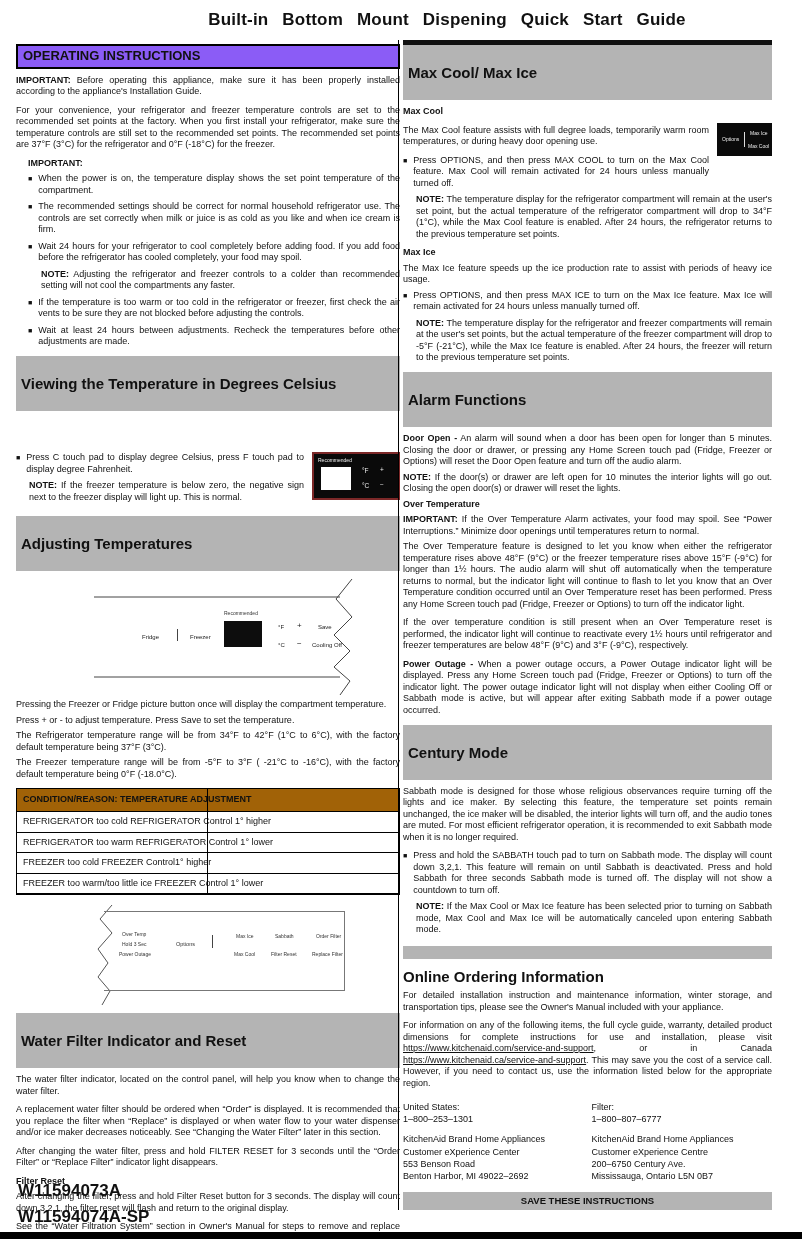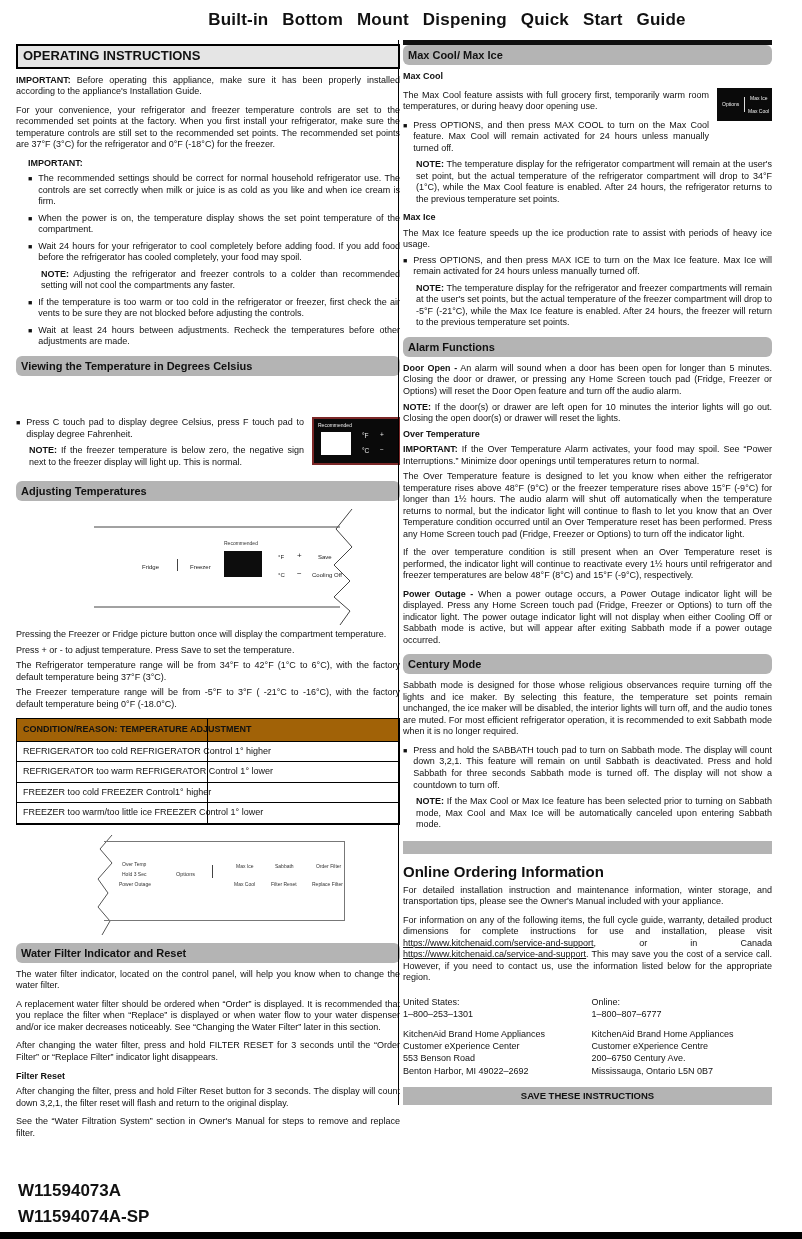--- a/index.html
+++ b/index.html
@@ -3,24 +3,24 @@
 <meta charset="utf-8">
 <style>
   html,body{margin:0;padding:0;background:#e8e8e8;}
   .page{position:relative;width:802px;height:1239px;background:#ffffff;margin:0 auto;
         font-family:"Liberation Sans", sans-serif;color:#111;overflow:hidden;}
   .doc-title{position:absolute;top:10px;left:0;width:100%;text-align:center;
              font-size:17px;font-weight:bold;word-spacing:9px;letter-spacing:.2px;padding-left:46px;}
   .col{position:absolute;font-size:9px;line-height:1.28;text-align:justify;}
   .col-left{left:16px;top:44px;width:384px;}
   .col-right{left:398px;top:40px;width:374px;border-left:1px solid #000;padding-left:4px;box-sizing:border-box;}
-  .hdr-main{background:#e5e5e5;border:2px solid #000;font-weight:bold;font-size:13px;
+  .hdr-main{background:#8b5cf6;border:2px solid #000;font-weight:bold;font-size:13px;
             padding:2px 5px;text-align:left;margin-bottom:6px;}
-  .hdr-sub{background:#b4b4b4;font-weight:bold;font-size:11px;padding:3px 5px;
-           text-align:left;margin:8px 0 6px;border-radius:6px;}
+  .hdr-sub{background:#b4b4b4;font-weight:bold;font-size:15px;padding:18px 5px;
+           text-align:left;margin:8px 0 6px;}
   .hdr-black{background:#111;height:5px;margin:0 0 0;}
   .hdr-empty{background:#b4b4b4;height:13px;margin:10px 0 8px;}
   p{margin:4px 0 7px;}
   .tight{margin-bottom:4px;}
   b.lead{font-weight:bold;}
   .indent{margin-left:12px;}
   .bullet{display:flex;margin:0 0 5px;justify-content:center;}
   .bullet .sq{flex:0 0 auto;font-size:7px;line-height:11px;margin-right:6px;}
   .bullet .bt{flex:1 1 auto;text-align:justify;}
   .note{margin:2px 0 5px 13px;text-align:justify;}
@@ -75,25 +75,25 @@
 
     <p><b class="lead">IMPORTANT:</b> <span>Before operating this appliance, make sure it has been properly installed according to the appliance's  Installation  Guide.</span></p>
 
     <p>For your convenience, your refrigerator and freezer temperature controls are set to the recommended set points at the factory. When you first install your refrigerator, make sure the temperature controls are still set to the recommended set points. The recommended set points are 37°F (3°C) for the refrigerator and 0°F (-18°C) for the freezer.</p>
 
     <div class="indent">
       <p class="tight"><b class="lead">IMPORTANT:</b></p>
 
       <div class="bullet">
           <span class="sq">■</span>
+          <span class="bt">When the power is on, the temperature display shows the set point temperature of the compartment.</span>
+        </div>
+      <div class="bullet">
+          <span class="sq">■</span>
           <span class="bt">The recommended settings should be correct for normal household refrigerator use. The controls are set correctly when milk or juice is as cold as you like and when ice cream is firm.</span>
-        </div>
-      <div class="bullet">
-          <span class="sq">■</span>
-          <span class="bt">When the power is on, the temperature display shows the set point temperature of the compartment.</span>
         </div>
       <div class="bullet">
           <span class="sq">■</span>
           <span class="bt">Wait 24 hours for your refrigerator to cool completely before adding food. If you add food before the refrigerator has cooled completely, your food may spoil.</span>
         </div>
       <div class="note"><b class="lead">NOTE:</b> <span>Adjusting the refrigerator and freezer controls to a colder than recommended setting will not cool the compartments any faster.</span></div>
       <div class="bullet">
           <span class="sq">■</span>
           <span class="bt">If the temperature is too warm or too cold in the refrigerator or freezer, first check the air vents to be sure they are not blocked before adjusting the controls.</span>
         </div>
@@ -189,21 +189,21 @@
     <div class="hdr-sub" style="margin-top:0;">Max Cool/ Max Ice</div>
 
     <div class="subhead">Max Cool</div>
     <div style="overflow:hidden;">
       <div class="panel2">
         <span class="plabel" style="left:5px;top:14px;">Options</span>
         <div class="pv" style="left:27px;top:9px;height:15px;"></div>
         <span class="plabel" style="left:33px;top:8px;">Max Ice</span>
         <span class="plabel" style="left:31px;top:21px;">Max Cool</span>
       </div>
-      <p>The Max Cool feature assists with full grocery first, temporarily warm room temperatures, or during heavy door opening use.</p>
+      <p>The Max Cool feature assists with full degree loads, temporarily warm room temperatures, or during heavy door opening use.</p>
       <div class="bullet">
           <span class="sq">■</span>
           <span class="bt">Press OPTIONS, and then press MAX COOL to turn on the Max Cool feature. Max Cool will remain activated for 24 hours unless manually turned off.</span>
         </div>
       <div class="note"><b class="lead">NOTE:</b> <span>The temperature display for the refrigerator compartment will remain at the user's set point, but the actual temperature of the refrigerator compartment will drop to 34°F (1°C), while the Max Cool feature is enabled. After 24 hours, the refrigerator returns to the previous temperature set points.</span></div>
     </div>
 
     <div class="subhead">Max Ice</div>
     <p class="tight">The Max Ice feature speeds up the ice production rate to assist with periods of heavy ice usage.</p>
     <div class="bullet">
@@ -211,21 +211,21 @@
         <span class="bt">Press OPTIONS, and then press MAX ICE to turn on the Max Ice feature. Max Ice will remain activated for 24 hours unless manually turned off.</span>
       </div>
     <div class="note"><b class="lead">NOTE:</b> <span>The temperature display for the refrigerator and freezer compartments will remain at the user's set points, but the actual temperature of the freezer compartment will drop to -5°F (-21°C), while the Max Ice feature is enabled. After 24 hours, the freezer will return to the previous temperature set points.</span></div>
 
     <div class="hdr-sub">Alarm Functions</div>
     <p class="tight"><b class="lead">Door Open -</b> <span>An alarm will sound when a door has been open for longer than 5 minutes. Closing the door or drawer, or pressing any Home Screen touch pad (Fridge, Freezer or Options) will reset the Door Open feature and turn off the audio alarm.</span></p>
     <p class="tight"><b class="lead">NOTE:</b> <span>If the door(s) or drawer are left open for 10 minutes the interior lights will go out. Closing the open door(s) or drawer will reset the lights.</span></p>
     <div class="subhead">Over Temperature</div>
     <p class="tight"><b class="lead">IMPORTANT:</b> <span>If the Over Temperature Alarm activates, your food may spoil. See “Power Interruptions.” Minimize door openings until temperatures return to normal.</span></p>
     <p>The Over Temperature feature is designed to let you know when either the refrigerator temperature rises above 48°F (9°C) or the freezer temperature rises above 15°F (-9°C) for longer than 1½ hours. The audio alarm will shut off automatically when the temperature returns to normal, but the indicator light will continue to flash to let you know that an Over Temperature condition occurred until an Over Temperature reset has been performed. Press any Home Screen touch pad (Fridge, Freezer or Options) to turn off the indicator light.</p>
-    <p>If the over temperature condition is still present when an Over Temperature reset is performed, the indicator light will continue to reactivate every 1½ hours until refrigerator and freezer temperatures are below 48°F (8°C) and 15°F (-9°C), respectively.</p>
+    <p>If the over temperature condition is still present when an Over Temperature reset is performed, the indicator light will continue to reactivate every 1½ hours until refrigerator and freezer temperatures are below 48°F (9°C) and 3°F (-9°C), respectively.</p>
     <p><b class="lead">Power Outage -</b> <span>When a power outage occurs, a Power Outage indicator light will be displayed. Press any Home Screen touch pad (Fridge, Freezer or Options) to turn off the indicator light. The power outage indicator light will not display when either Cooling Off or Sabbath mode is active, but will appear after exiting Sabbath mode if a power outage occurred.</span></p>
 
     <div class="hdr-sub">Century Mode</div>
     <p>Sabbath mode is designed for those whose religious observances require turning off the lights and ice maker. By selecting this feature, the temperature set points remain unchanged, the ice maker will be disabled, the interior lights will turn off, and the audio tones are muted. For most efficient refrigerator operation, it is recommended to exit Sabbath mode when it is no longer required.</p>
     <div class="bullet">
         <span class="sq">■</span>
         <span class="bt">Press and hold the SABBATH touch pad to turn on Sabbath mode. The display will count down 3,2,1. This feature will remain on until Sabbath is deactivated. Press and hold Sabbath for three seconds Sabbath mode is turned off. The display will not show a countdown to turn off.</span>
       </div>
     <div class="note"><b class="lead">NOTE:</b> <span>If the Max Cool or Max Ice feature has been selected prior to turning on Sabbath mode, Max Cool and Max Ice will be automatically canceled upon entering Sabbath mode.</span></div>
 
@@ -241,21 +241,21 @@
       <div class="contact-col">
         <div>United States:</div>
         <div>1–800–253–1301</div>
         <div class="contact-gap"></div>
         <div>KitchenAid Brand Home Appliances</div>
         <div>Customer eXperience Center</div>
         <div>553 Benson Road</div>
         <div>Benton Harbor, MI 49022–2692</div>
       </div>
       <div class="contact-col">
-        <div>Online:</div>
+        <div>Filter:</div>
         <div>1–800–807–6777</div>
         <div class="contact-gap"></div>
         <div>KitchenAid Brand Home Appliances</div>
         <div>Customer eXperience Centre</div>
         <div>200–6750 Century Ave.</div>
         <div>Mississauga, Ontario L5N 0B7</div>
       </div>
     </div>
 
     <div class="save-bar">SAVE THESE INSTRUCTIONS</div>

